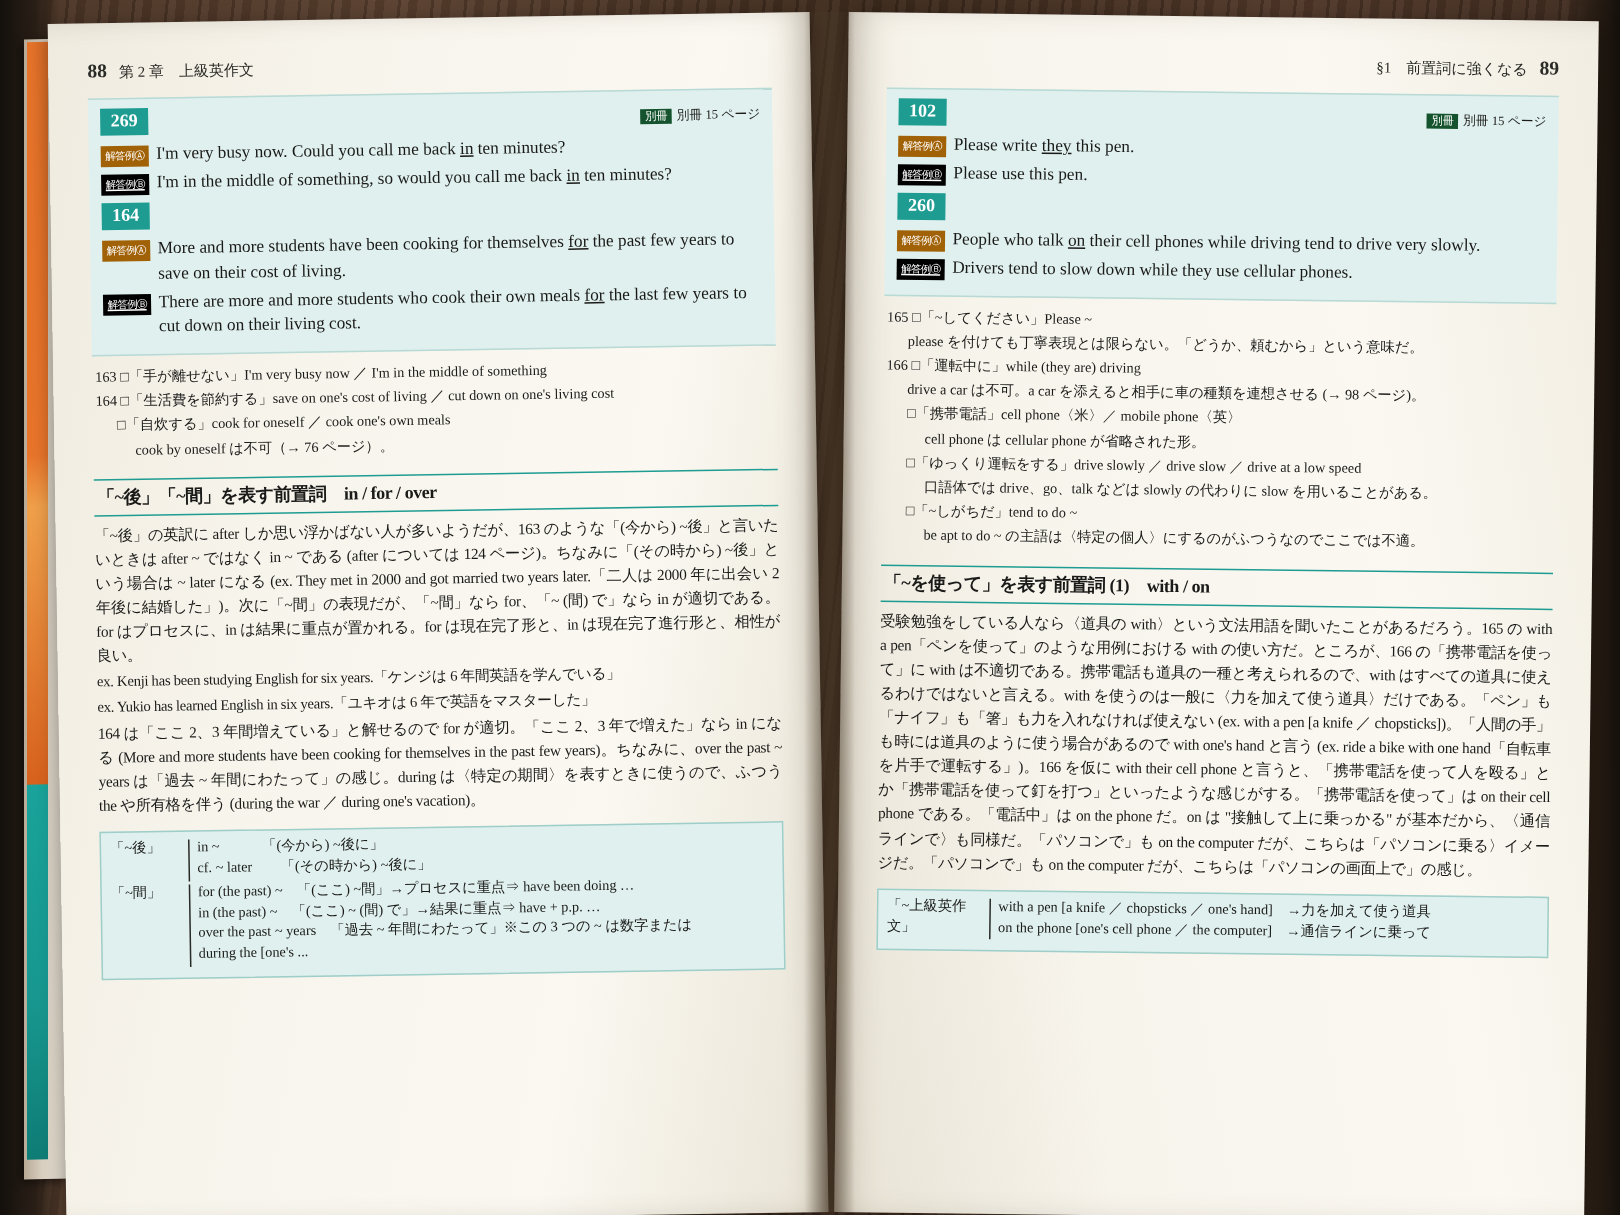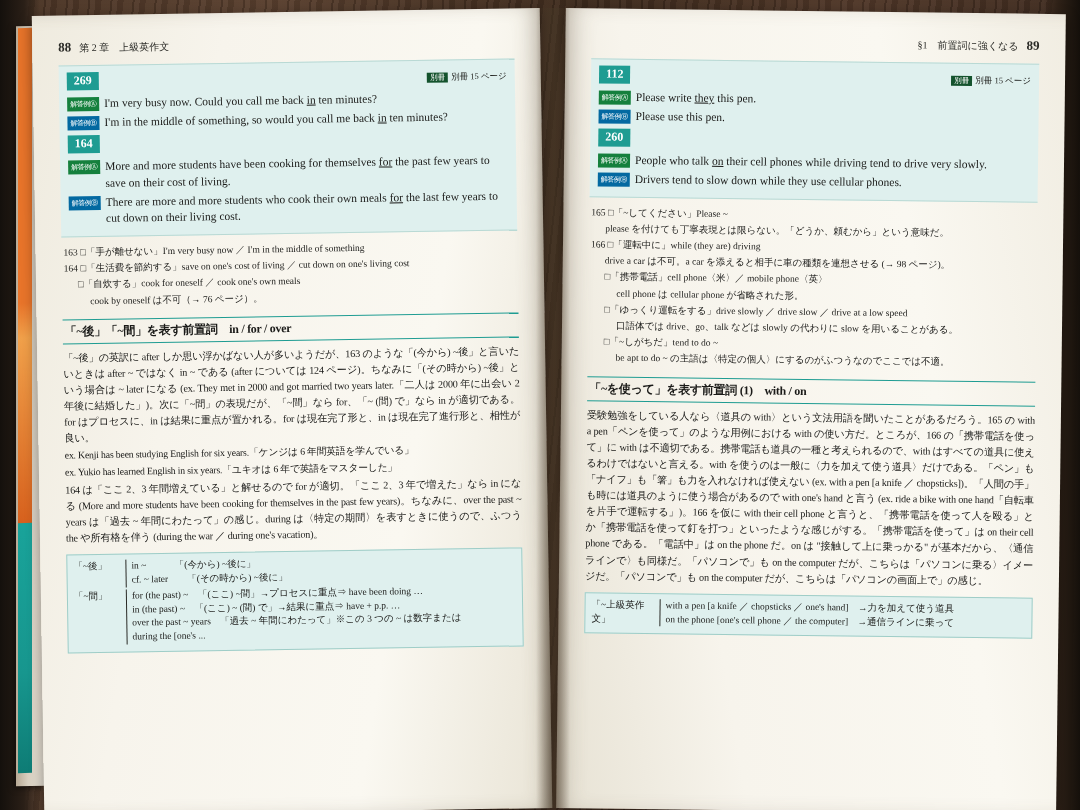--- a/index.html
+++ b/index.html
@@ -165,29 +165,29 @@
   .ansrow {
     display: flex;
     align-items: flex-start;
     gap: 5px;
     margin: 2px 0 1px 0;
     font-size: 11.5px;
     line-height: 1.45;
   }
   .ansbadge {
     flex: none;
-    background: #15803d;
+    background: #a16207;
     color: #fff;
     font-size: 7px;
     padding: 2px 3px;
     margin-top: 2px;
     white-space: nowrap;
     letter-spacing: -0.5px;
   }
-  .ansbadge.b { background: #0369a1; }
+  .ansbadge.b { background: #000000; text-decoration: underline; }
   .ansline { flex: 1; }
   u.hl { text-decoration-thickness: 1px; }
 
   
   .notes { font-size: 9.5px; line-height: 1.6; margin: 6px 2px 8px 2px; }
   .notes .row { margin-bottom: 1px; }
   .indent1 { padding-left: 14px; }
   .indent2 { padding-left: 26px; }
 
   
@@ -316,21 +316,21 @@
 
     <div class="page page-right">
       <div class="inner">
         <div class="hdr right">
           <span>§1　前置詞に強くなる</span>
           <span class="pnum">89</span>
         </div>
 
         <div class="panel">
           <div class="qnum-row">
-            <span class="qnum">112</span>
+            <span class="qnum">102</span>
             <span class="bessatsu">
               <span class="tag">別冊</span><span>別冊 15 ページ</span>
             </span>
           </div>
           <div class="ansrow">
             <span class="ansbadge">解答例Ⓐ</span>
             <span class="ansline">Please write <u class="hl">they</u> this pen.</span>
           </div>
           <div class="ansrow">
             <span class="ansbadge b">解答例Ⓑ</span>

